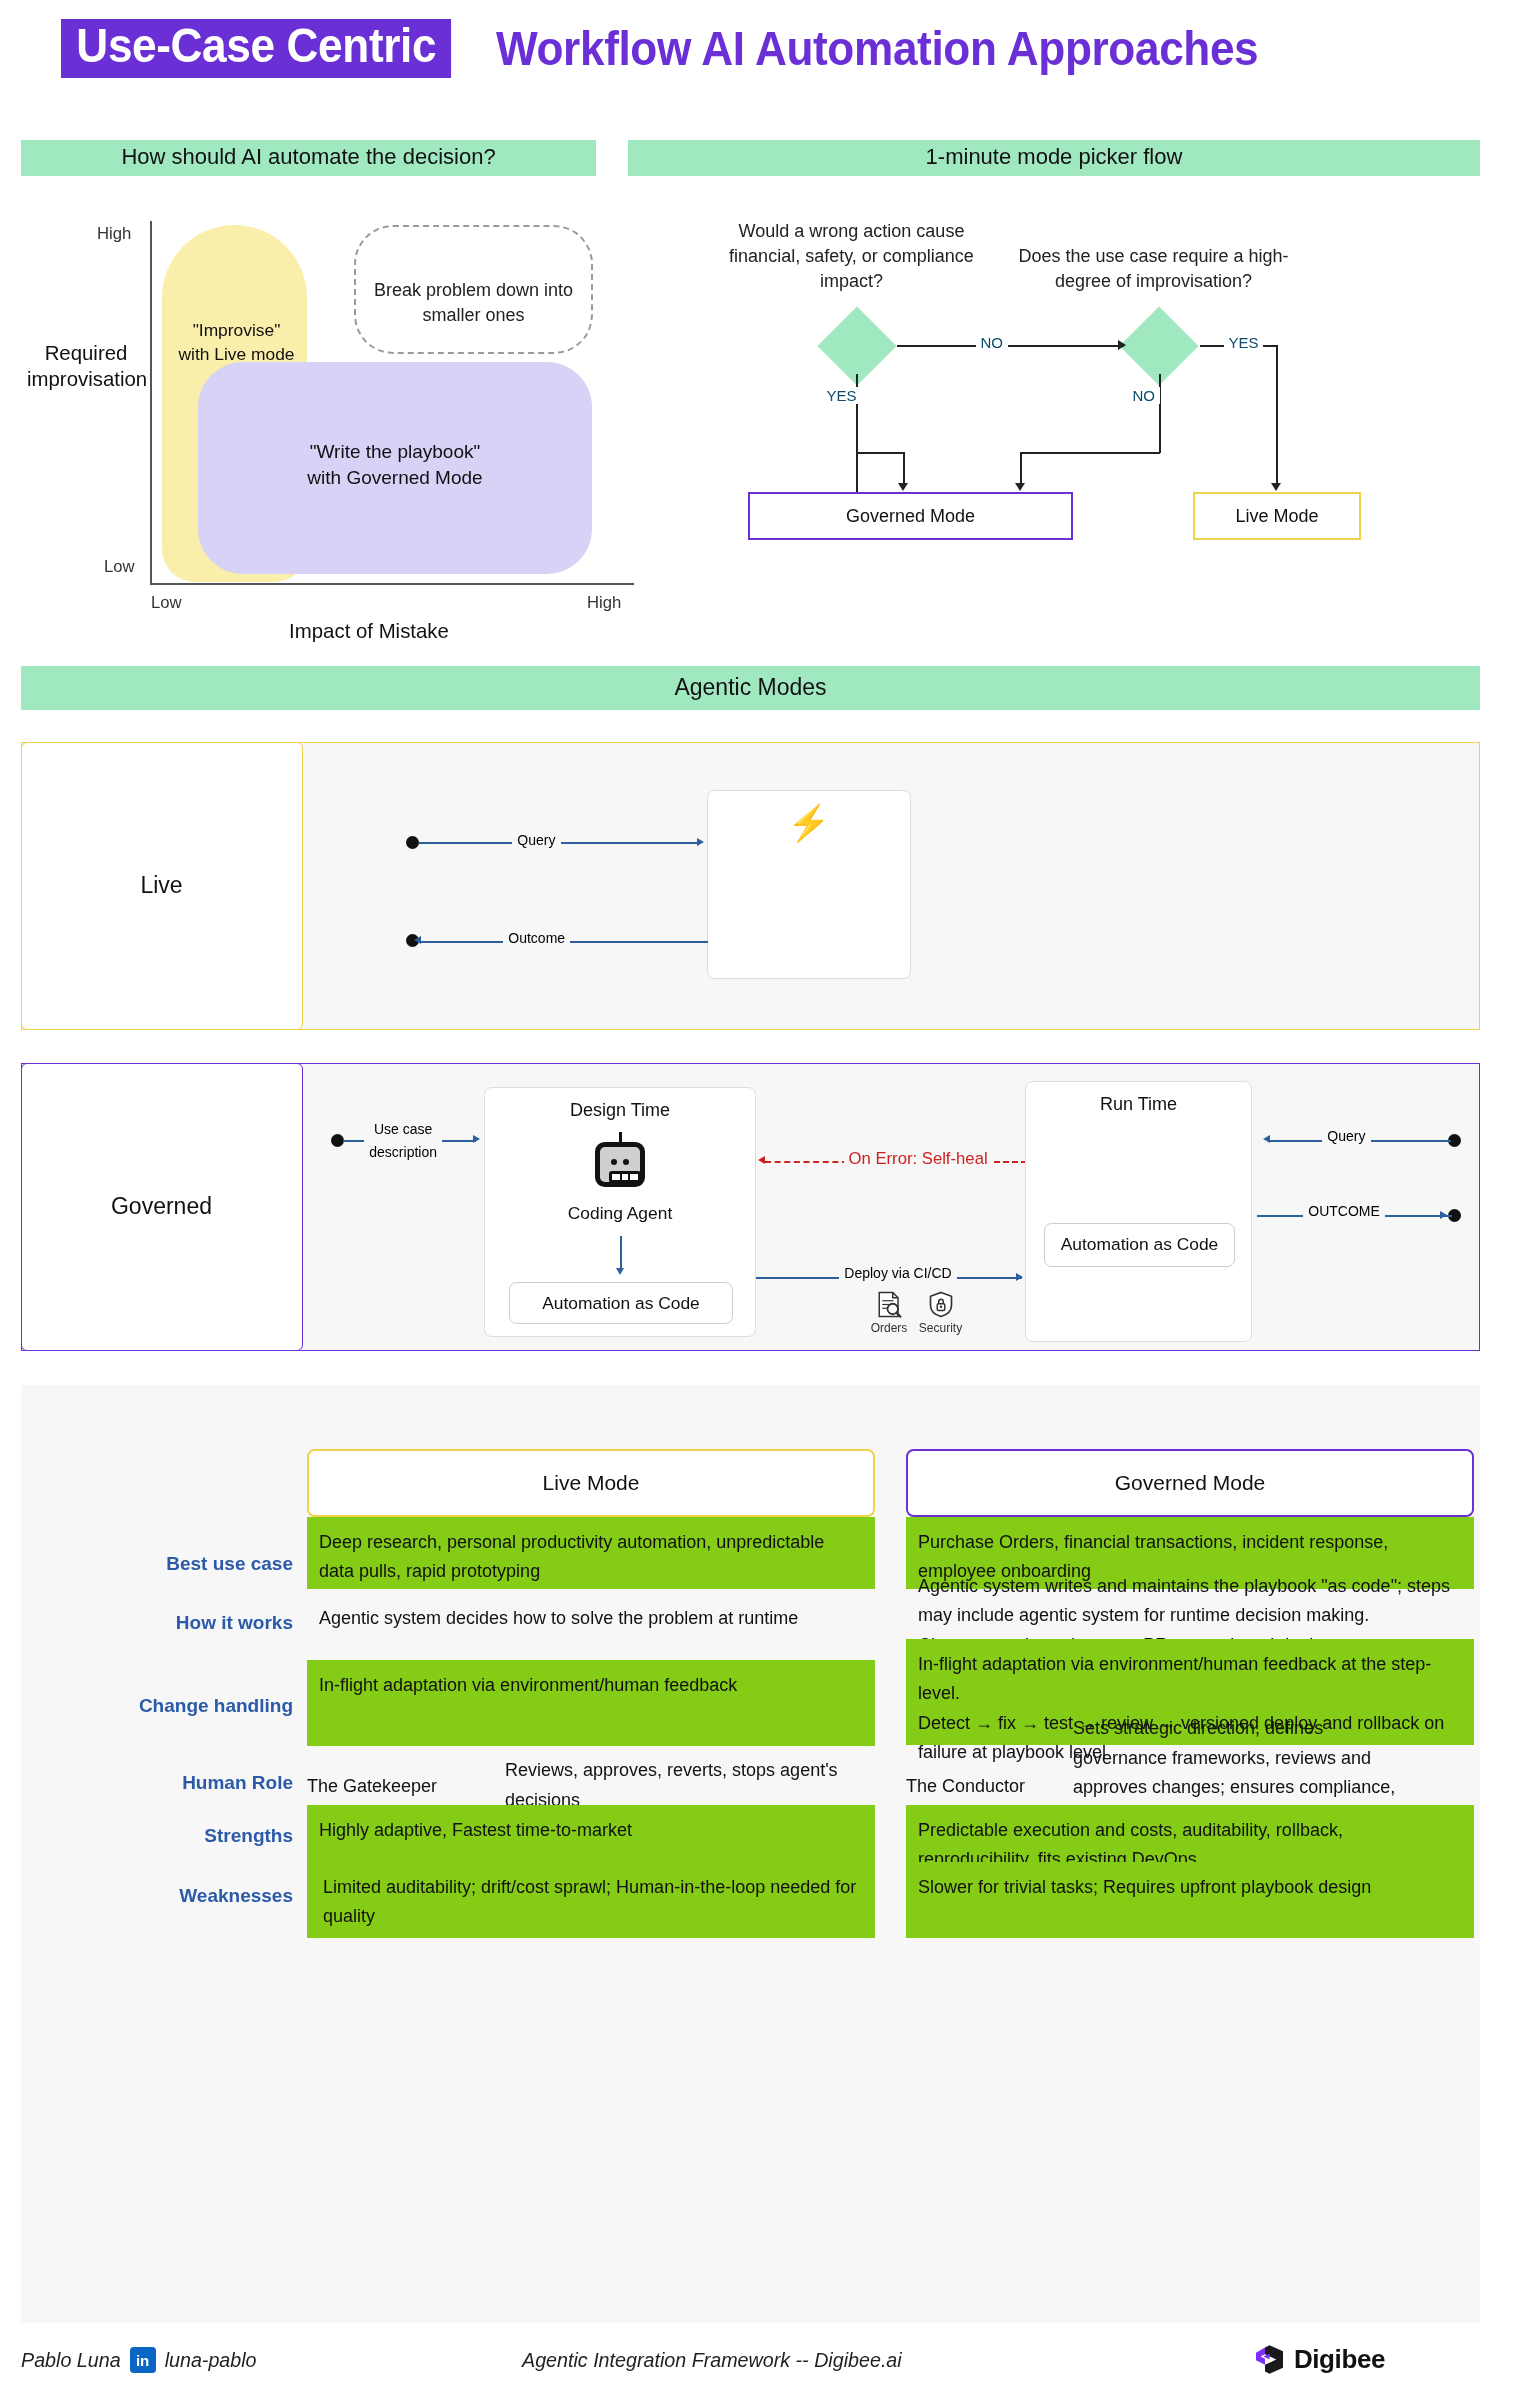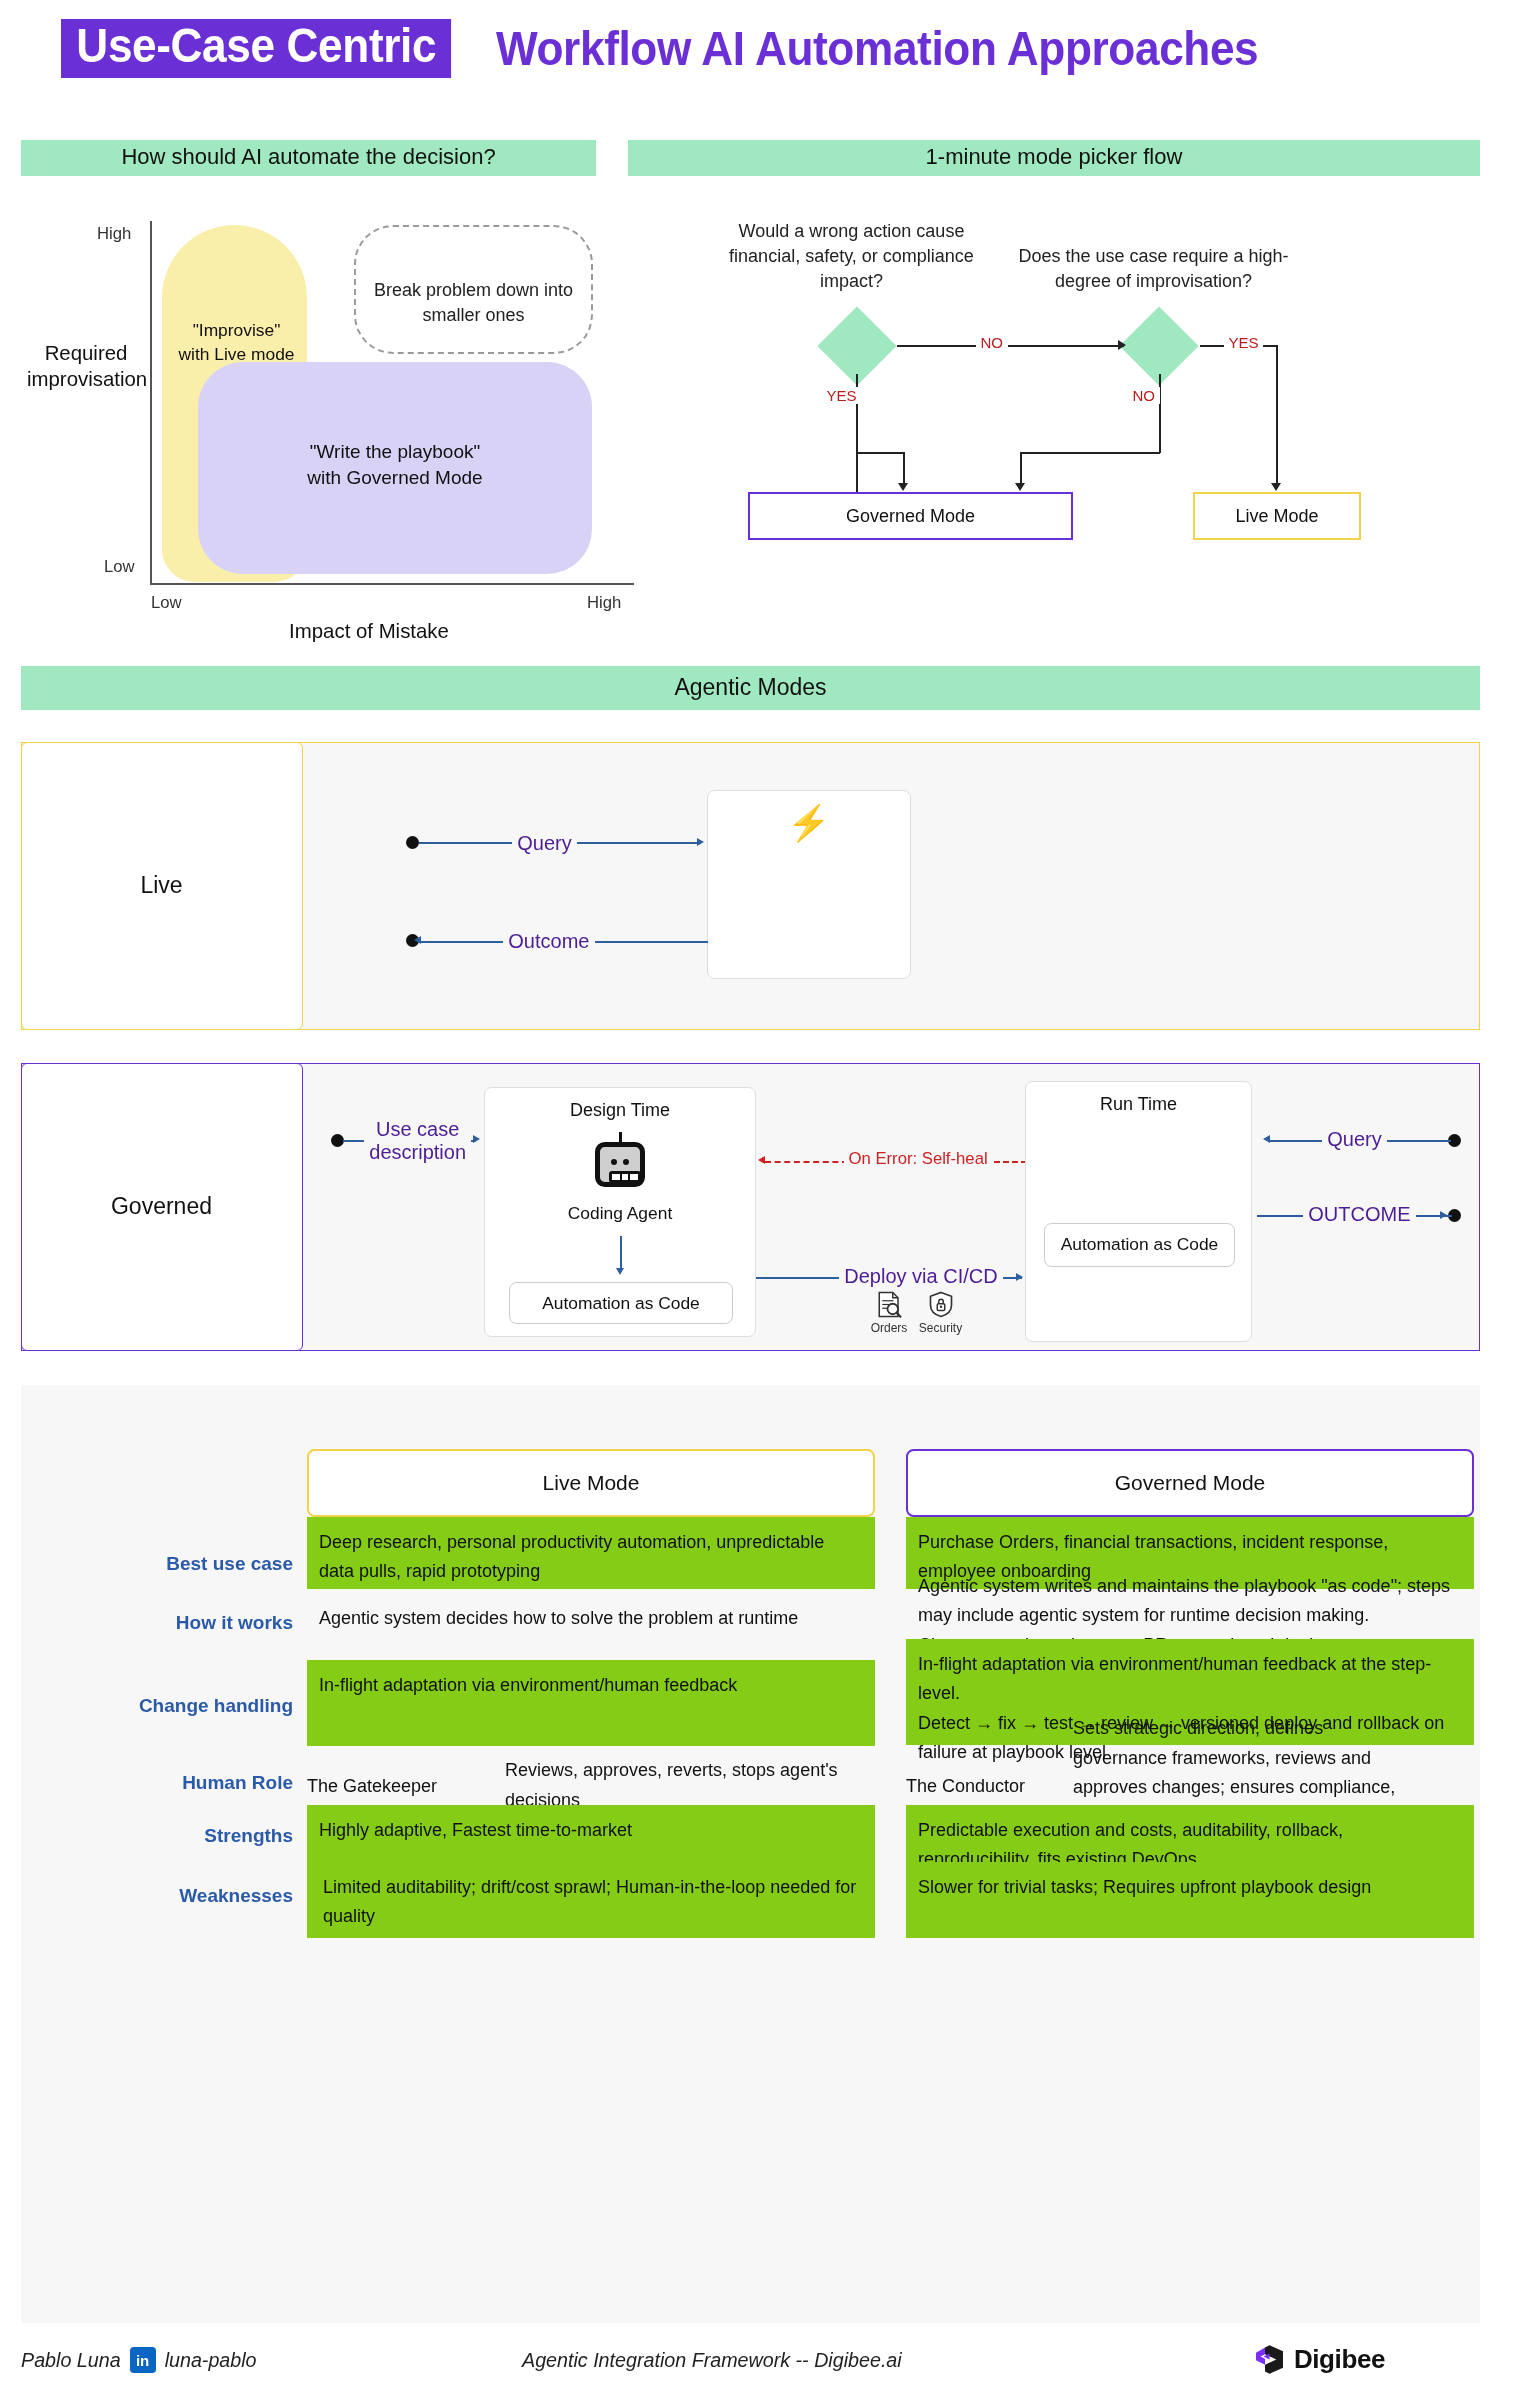--- a/index.html
+++ b/index.html
@@ -78,21 +78,21 @@
   #flow-q2 { left:378px; top:55px; width:295px; }
   .diamond {
     position:absolute; width:56px; height:56px; background:#9fe8c0;
     transform:rotate(45deg);
   }
   #diamond-1 { left:201px; top:129px; }
   #diamond-2 { left:503px; top:129px; }
   .edge { position:absolute; background:#222; }
   .edge-h { height:1.5px; }
   .edge-v { width:1.5px; }
-  .elabel { position:absolute; font-size:15px; color:#b91c1c; background:#fff; padding:0 4.5px; }
+  .elabel { position:absolute; font-size:15px; color:#0c4a6e; background:#fff; padding:0 4.5px; }
   .arrow-r {
     position:absolute; width:0; height:0;
     border-top:5.3px solid transparent; border-bottom:5.3px solid transparent;
     border-left:8.3px solid #222;
   }
   .arrow-d {
     position:absolute; width:0; height:0;
     border-left:5.3px solid transparent; border-right:5.3px solid transparent;
     border-top:8.3px solid #222;
   }
@@ -130,21 +130,21 @@
   }
   .robot-mouth:before, .robot-mouth:after {
     content:""; position:absolute; top:0; width:2.3px; height:6px; background:#111;
   }
   .robot-mouth:before { left:7.6px; } .robot-mouth:after { left:16px; }
   .node-caption { text-align:center; font-size:17.4px; color:#111; margin-top:10.6px; }
 
   .link-dot { position:absolute; width:13px; height:13px; background:#111; border-radius:50%; }
   .blue-line { position:absolute; background:#2d5f9e; height:1.5px; }
   .blue-line-v { position:absolute; background:#2d5f9e; width:1.5px; }
-  .blue-label { position:absolute; font-size:20px; color:#4c1d95; background:#f7f7f7; padding:0 5.3px; }
+  .blue-label { position:absolute; font-size:14px; color:#000000; background:#f7f7f7; padding:0 5.3px; }
   .arrow-br {
     position:absolute; width:0; height:0;
     border-top:4.5px solid transparent; border-bottom:4.5px solid transparent;
     border-left:7.6px solid #2d5f9e;
   }
   .arrow-bl {
     position:absolute; width:0; height:0;
     border-top:4.5px solid transparent; border-bottom:4.5px solid transparent;
     border-right:7.6px solid #2d5f9e;
   }

